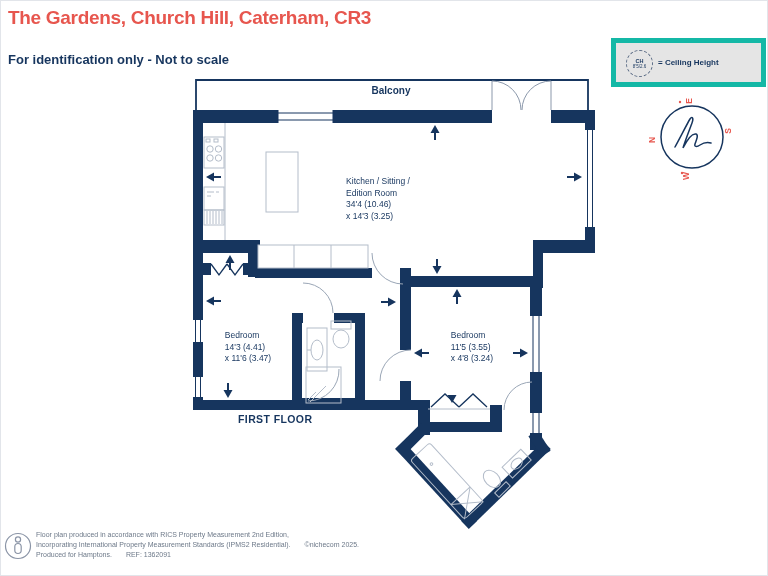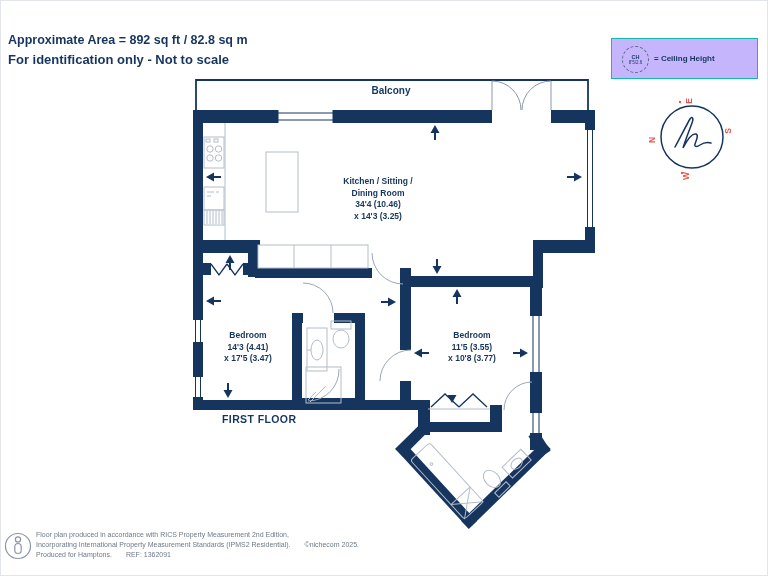--- a/index.html
+++ b/index.html
@@ -1,29 +1,29 @@
 <!DOCTYPE html>
 <html><head>
 <meta charset="utf-8">
 <style>
   html,body{margin:0;padding:0;background:#fff;}
   .page{position:relative;width:768px;height:576px;background:#ffffff;overflow:hidden;
         font-family:"Liberation Sans",sans-serif;outline:1px solid #e2e5ea;outline-offset:-1px;}
   .hdr-title{position:absolute;left:8px;top:7px;font-size:19px;font-weight:600;letter-spacing:-0.3px;color:#e7564e;white-space:nowrap;}
   .hdr-area{position:absolute;left:8px;top:33px;font-size:12.5px;font-weight:700;color:#16355e;white-space:nowrap;}
   .hdr-note{position:absolute;left:8px;top:52px;font-size:13px;font-weight:600;color:#16355e;white-space:nowrap;}
-  .legend{position:absolute;left:611px;top:38px;width:145px;height:39px;border:1px solid #14b8a6;background:#c4b5fd;text-align:center;}
+  .legend{position:absolute;left:611px;top:38px;width:145px;height:39px;border:5px solid #14b8a6;background:#e5e5e5;text-align:center;}
   .legend-circle{position:absolute;left:10px;top:7px;width:25px;height:25px;border:1px dashed #5c6d86;border-radius:50%;
                  display:flex;flex-direction:column;align-items:center;justify-content:center;color:#16355e;}
   .legend-ch{font-size:5.5px;font-weight:700;line-height:6px;}
   .legend-chv{font-size:4.5px;line-height:5px;}
   .legend-label{position:absolute;left:42px;top:0;height:39px;display:flex;align-items:center;font-size:8px;font-weight:600;color:#16355e;}
-  .room-label{position:absolute;transform:translateX(-50%);text-align:center;color:#16355e;
-              font-size:8.5px;line-height:11.5px;font-weight:700;white-space:nowrap;}
-  .floor-label{position:absolute;left:178px;top:413px;font-size:10.5px;font-weight:600;letter-spacing:0.4px;color:#16355e;padding-left:44px;}
+  .room-label{position:absolute;transform:translateX(-50%);color:#16355e;
+              font-size:8.5px;line-height:11.5px;font-weight:400;white-space:nowrap;}
+  .floor-label{position:absolute;left:194px;top:413px;font-size:10.5px;font-weight:600;letter-spacing:0.4px;color:#16355e;padding-left:44px;}
   .balcony-label{position:absolute;left:391px;top:85px;transform:translateX(-50%);font-size:10px;font-weight:600;color:#16355e;}
   .footer{position:absolute;left:36px;top:530px;font-size:7px;line-height:10px;color:#6d7989;}
   .footer .sp{display:inline-block;width:14px;}
   .plan-svg{position:absolute;left:0;top:0;}
 </style>
 </head>
 <body>
 
 <div class="page">
 
@@ -238,50 +238,50 @@
       <circle cx="682" cy="173" r="1.2" fill="#e7564e"></circle>
     </g>
 
     <g>
       <circle cx="18" cy="546" r="12.5" fill="none" stroke="#8a94a6" stroke-width="1.2"></circle>
       <circle cx="18" cy="539.5" r="2.6" fill="none" stroke="#8a94a6" stroke-width="1.2"></circle>
       <rect x="14.8" y="543.5" width="6.4" height="10" rx="3.2" fill="none" stroke="#8a94a6" stroke-width="1.2"></rect>
     </g>
   </svg>
 
-  <div class="hdr-area">Approximate Area = 892 sq ft / 82.8 sq m</div>
+  <div class="hdr-title">The Gardens, Church Hill, Caterham, CR3</div>
   <div class="hdr-note">For identification only - Not to scale</div>
 
   <div class="legend">
     <div class="legend-circle">
       <div class="legend-ch">CH</div>
       <div class="legend-chv">8'5/2.6</div>
     </div>
     <div class="legend-label">= Ceiling Height</div>
   </div>
 
   <div class="balcony-label">Balcony</div>
 
   <div class="room-label" style="left:378px;top:176px;">
     <div>Kitchen / Sitting /</div>
-    <div>Dining Room</div>
+    <div>Edition Room</div>
     <div>34'4 (10.46)</div>
     <div>x 14'3 (3.25)</div>
   </div>
 
   <div class="room-label" style="left:248px;top:330px;">
     <div>Bedroom</div>
     <div>14'3 (4.41)</div>
-    <div>x 17'5 (3.47)</div>
+    <div>x 11'6 (3.47)</div>
   </div>
 
   <div class="room-label" style="left:472px;top:330px;">
     <div>Bedroom</div>
     <div>11'5 (3.55)</div>
-    <div>x 10'8 (3.77)</div>
+    <div>x 4'8 (3.24)</div>
   </div>
 
   <div class="floor-label">FIRST FLOOR</div>
 
   <div class="footer">
     <div>Floor plan produced in accordance with RICS Property Measurement 2nd Edition,</div>
     <div>
       <span>Incorporating International Property Measurement Standards (IPMS2 Residential).</span><span class="sp"></span><span>©nichecom 2025.</span>
     </div>
     <div>

